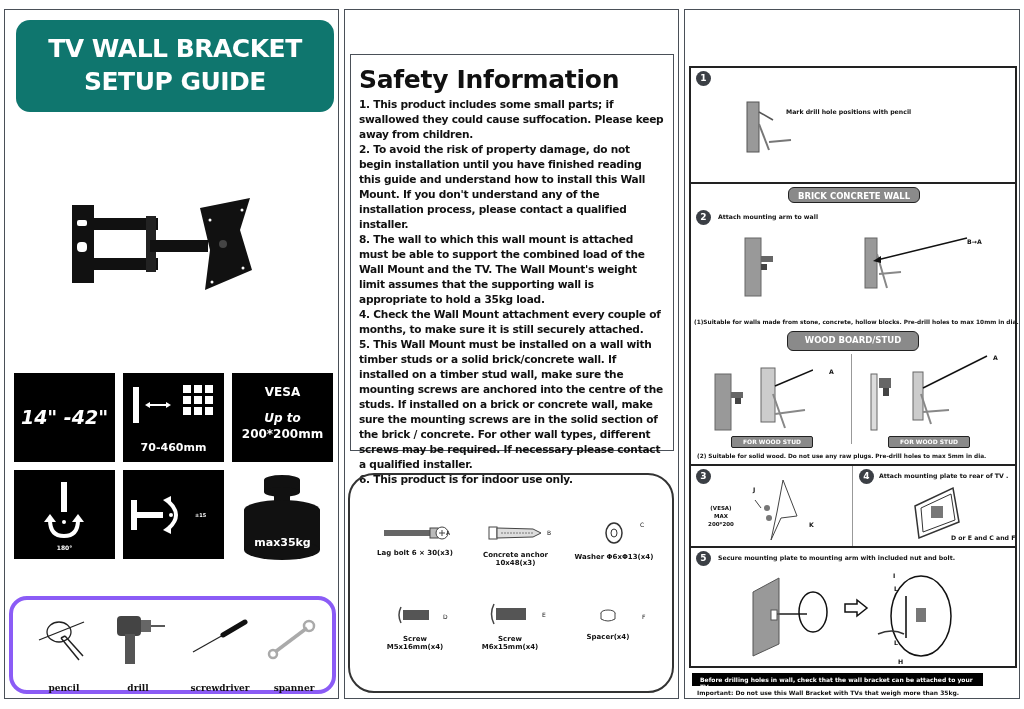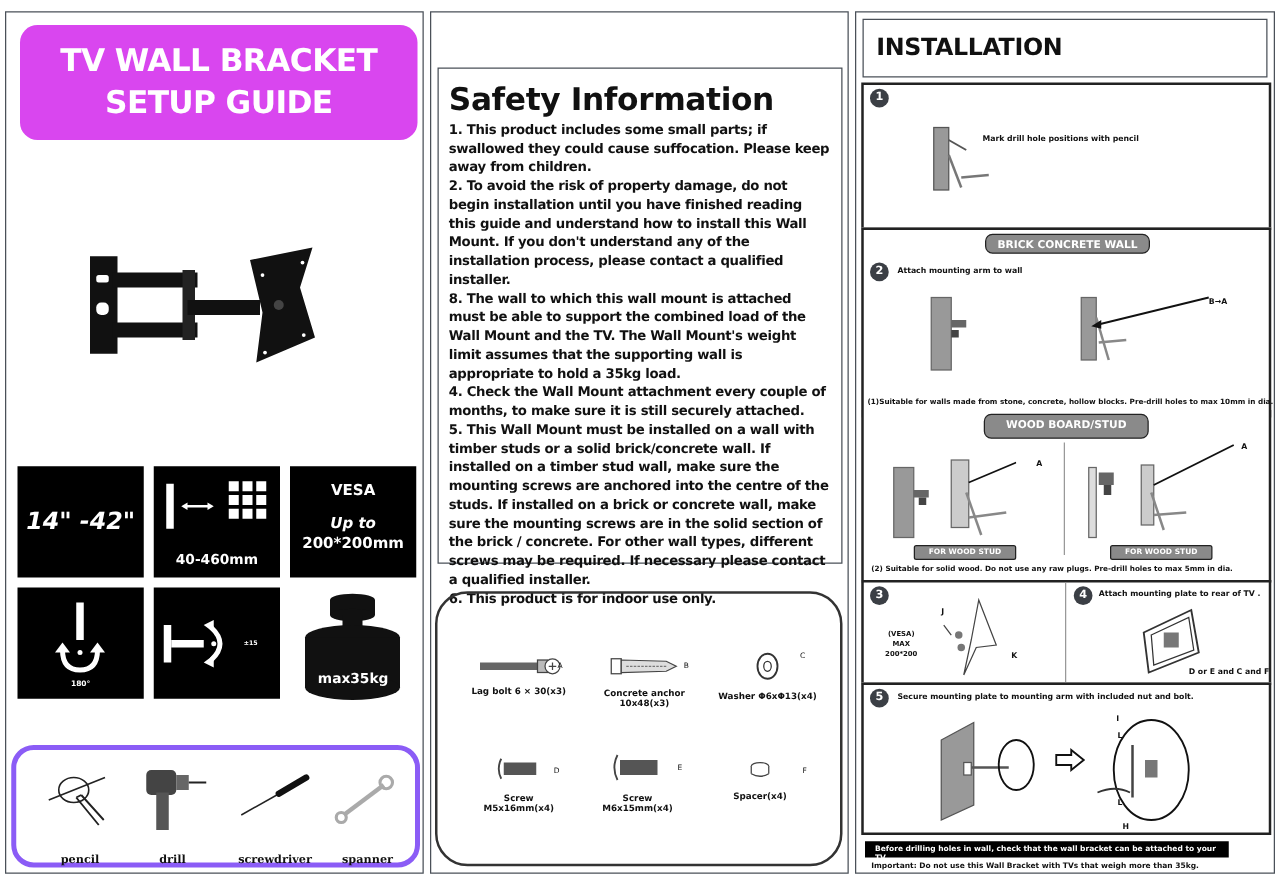--- a/index.html
+++ b/index.html
@@ -1,21 +1,21 @@
 <!DOCTYPE html>
 <html><head>
 <meta charset="utf-8">
 <style>
 *{box-sizing:border-box;margin:0;padding:0}
 body{width:1024px;height:709px;background:#fff;font-family:"DejaVu Sans",sans-serif;position:relative;overflow:hidden;color:#111}
 .panel{position:absolute;border:1.5px solid #4a5058;background:#fff}
 #p1{left:4px;top:9px;width:335px;height:690px}
 #p2{left:344px;top:9px;width:335px;height:690px}
 #p3{left:684px;top:9px;width:336px;height:690px}
-.title-box{position:absolute;left:11px;top:10px;width:318px;height:92px;background:#d946ef;border-radius:14px;color:#fff;text-align:center;font-family:"DejaVu Sans",sans-serif;font-weight:bold;font-size:25px;line-height:33px;padding-top:12px;letter-spacing:-0.5px}
+.title-box{position:absolute;left:11px;top:10px;width:318px;height:92px;background:#0f766e;border-radius:14px;color:#fff;text-align:center;font-family:"DejaVu Sans",sans-serif;font-weight:bold;font-size:25px;line-height:33px;padding-top:12px;letter-spacing:-0.5px}
 .bracket{position:absolute;left:55px;top:180px;width:200px;height:115px}
 .tile{position:absolute;background:#000;color:#fff;text-align:center;font-weight:bold}
 .tools{position:absolute;left:4px;top:586px;width:327px;height:98px;border:4px solid #8b5cf6;border-radius:18px;background:#fff}
 .tool{position:absolute;top:10px;width:70px;height:85px;text-align:center}
 .tool-label{position:absolute;bottom:2px;left:0;width:100%;font-family:"DejaVu Serif",serif;font-weight:bold;font-size:9px}
 .safety{position:absolute;left:5px;top:44px;width:324px;height:397px;border:1.5px solid #4a5058;padding:10px 8px}
 .safety h2{font-size:25px;font-weight:bold;margin-bottom:3px;letter-spacing:-0.3px}
 .safety p{font-size:10.6px;font-weight:bold;line-height:15px;letter-spacing:-0.25px}
 .parts{position:absolute;left:3px;top:463px;width:326px;height:220px;border:2px solid #333;border-radius:26px}
 .part{position:absolute;text-align:center;font-size:7px;font-weight:bold}
@@ -68,21 +68,21 @@
           <rect x="71" y="12" width="8" height="8"></rect>
           <rect x="82" y="12" width="8" height="8"></rect>
         <rect x="60" y="23" width="8" height="8"></rect>
           <rect x="71" y="23" width="8" height="8"></rect>
           <rect x="82" y="23" width="8" height="8"></rect>
         <rect x="60" y="34" width="8" height="8"></rect>
           <rect x="71" y="34" width="8" height="8"></rect>
           <rect x="82" y="34" width="8" height="8"></rect>
       </g>
     </svg>
-    <div style="font-size:11px;margin-top:4px">40-460mm</div>
+    <div style="font-size:11px;margin-top:4px">70-460mm</div>
   </div>
   <div class="tile" style="left:227px;top:363px;width:101px;height:89px;font-size:12px;line-height:16px;padding-top:11px">
     <div>VESA</div>
     <div style="margin-top:10px;font-style:italic">Up to</div>
     <div>200*200mm</div>
   </div>
 
   <div class="tile" style="left:9px;top:460px;width:101px;height:89px">
     <svg width="101" height="76" viewBox="0 0 101 76">
       <rect x="47" y="12" width="6" height="30" fill="#fff"></rect>
@@ -223,21 +223,20 @@
           <line x1="16" y1="4" x2="16" y2="10" stroke="#444"></line>
         <path d="M2 10 Q9 14 16 10" fill="none" stroke="#444"></path>
       </svg>
       <div style="margin-top:8px">Spacer(x4)</div>
     </div>
     <span class="part-letter" style="left:292px;top:138px">F</span>
   </div>
 </div>
 
 <div class="panel" id="p3">
-  <div class="inst-head">INSTALLATION</div>
 
   <div class="step" style="top:56px;width:328px;height:118px">
     <div class="num" style="left:5px;top:3px">1</div>
     <svg style="position:absolute;left:54px;top:26px" width="50" height="64" viewBox="0 0 50 64">
       <rect x="2" y="8" width="12" height="50" fill="#999" stroke="#555"></rect>
       <line x1="14" y1="18" x2="28" y2="26" stroke="#555" stroke-width="1.5"></line>
       <line x1="14" y1="30" x2="24" y2="56" stroke="#777" stroke-width="2"></line>
       <line x1="24" y1="48" x2="46" y2="46" stroke="#777" stroke-width="2"></line>
     </svg>
     <span class="small" style="left:95px;top:40px">Mark drill hole positions with pencil</span>

